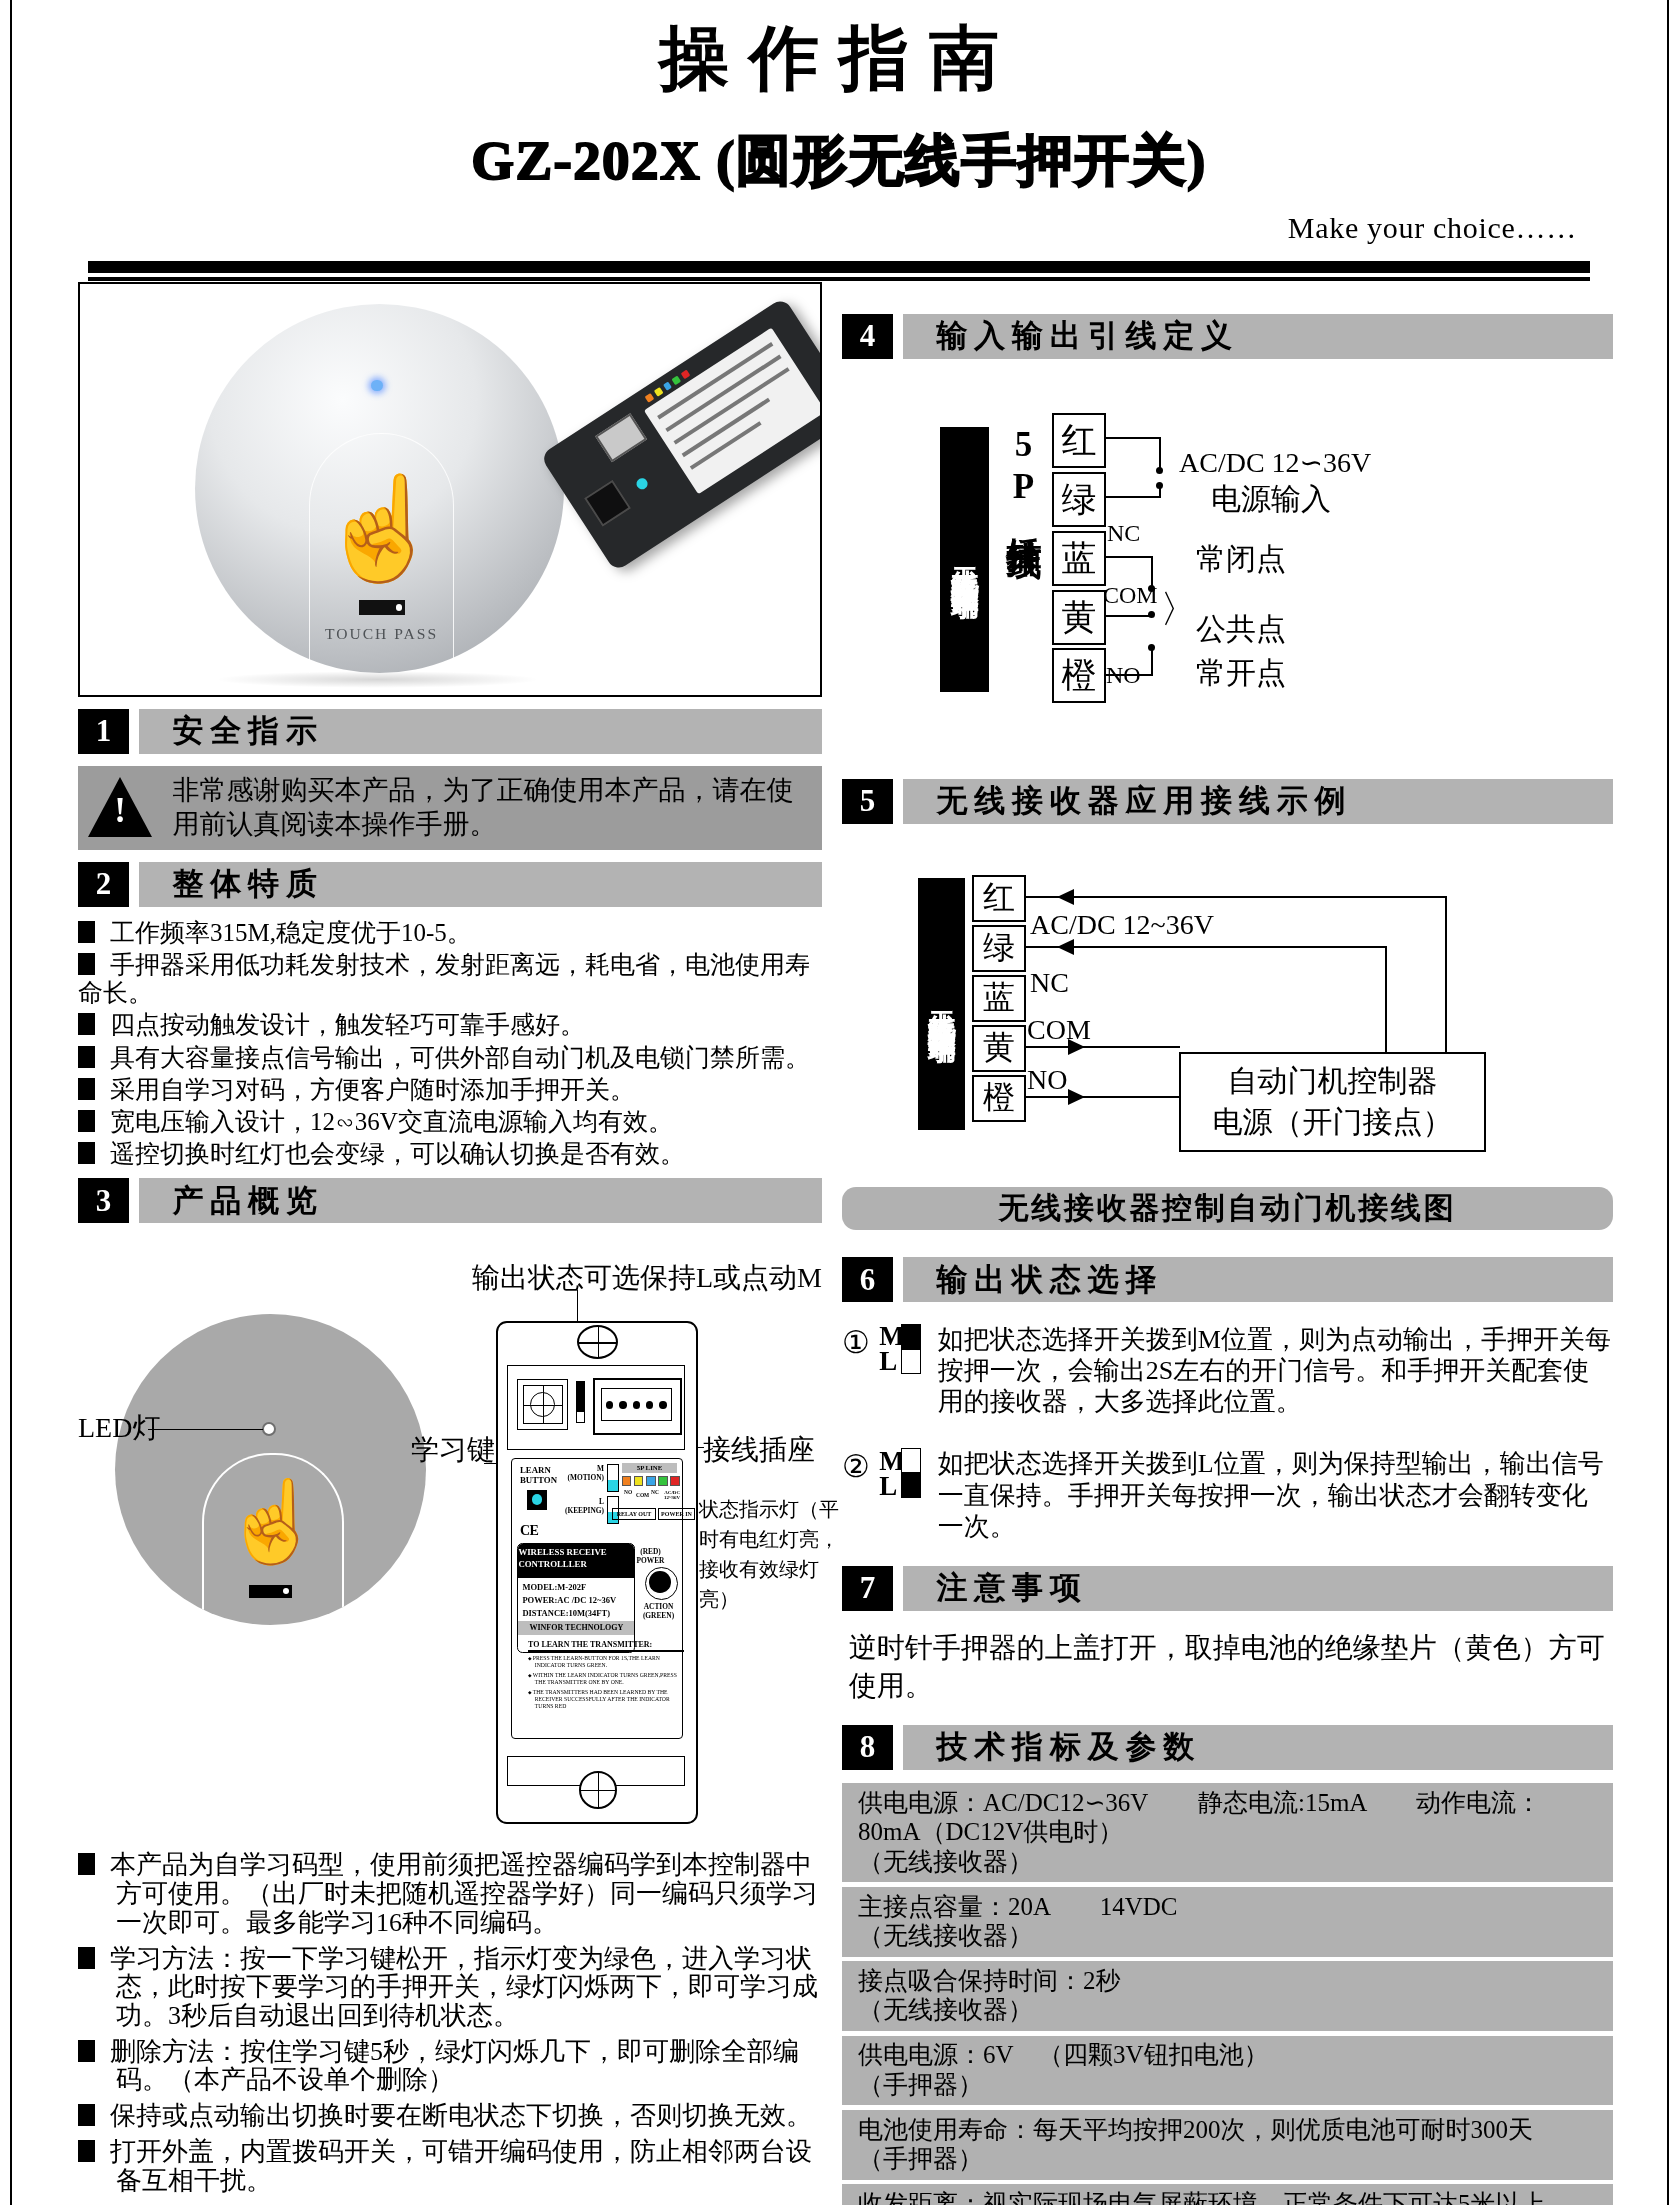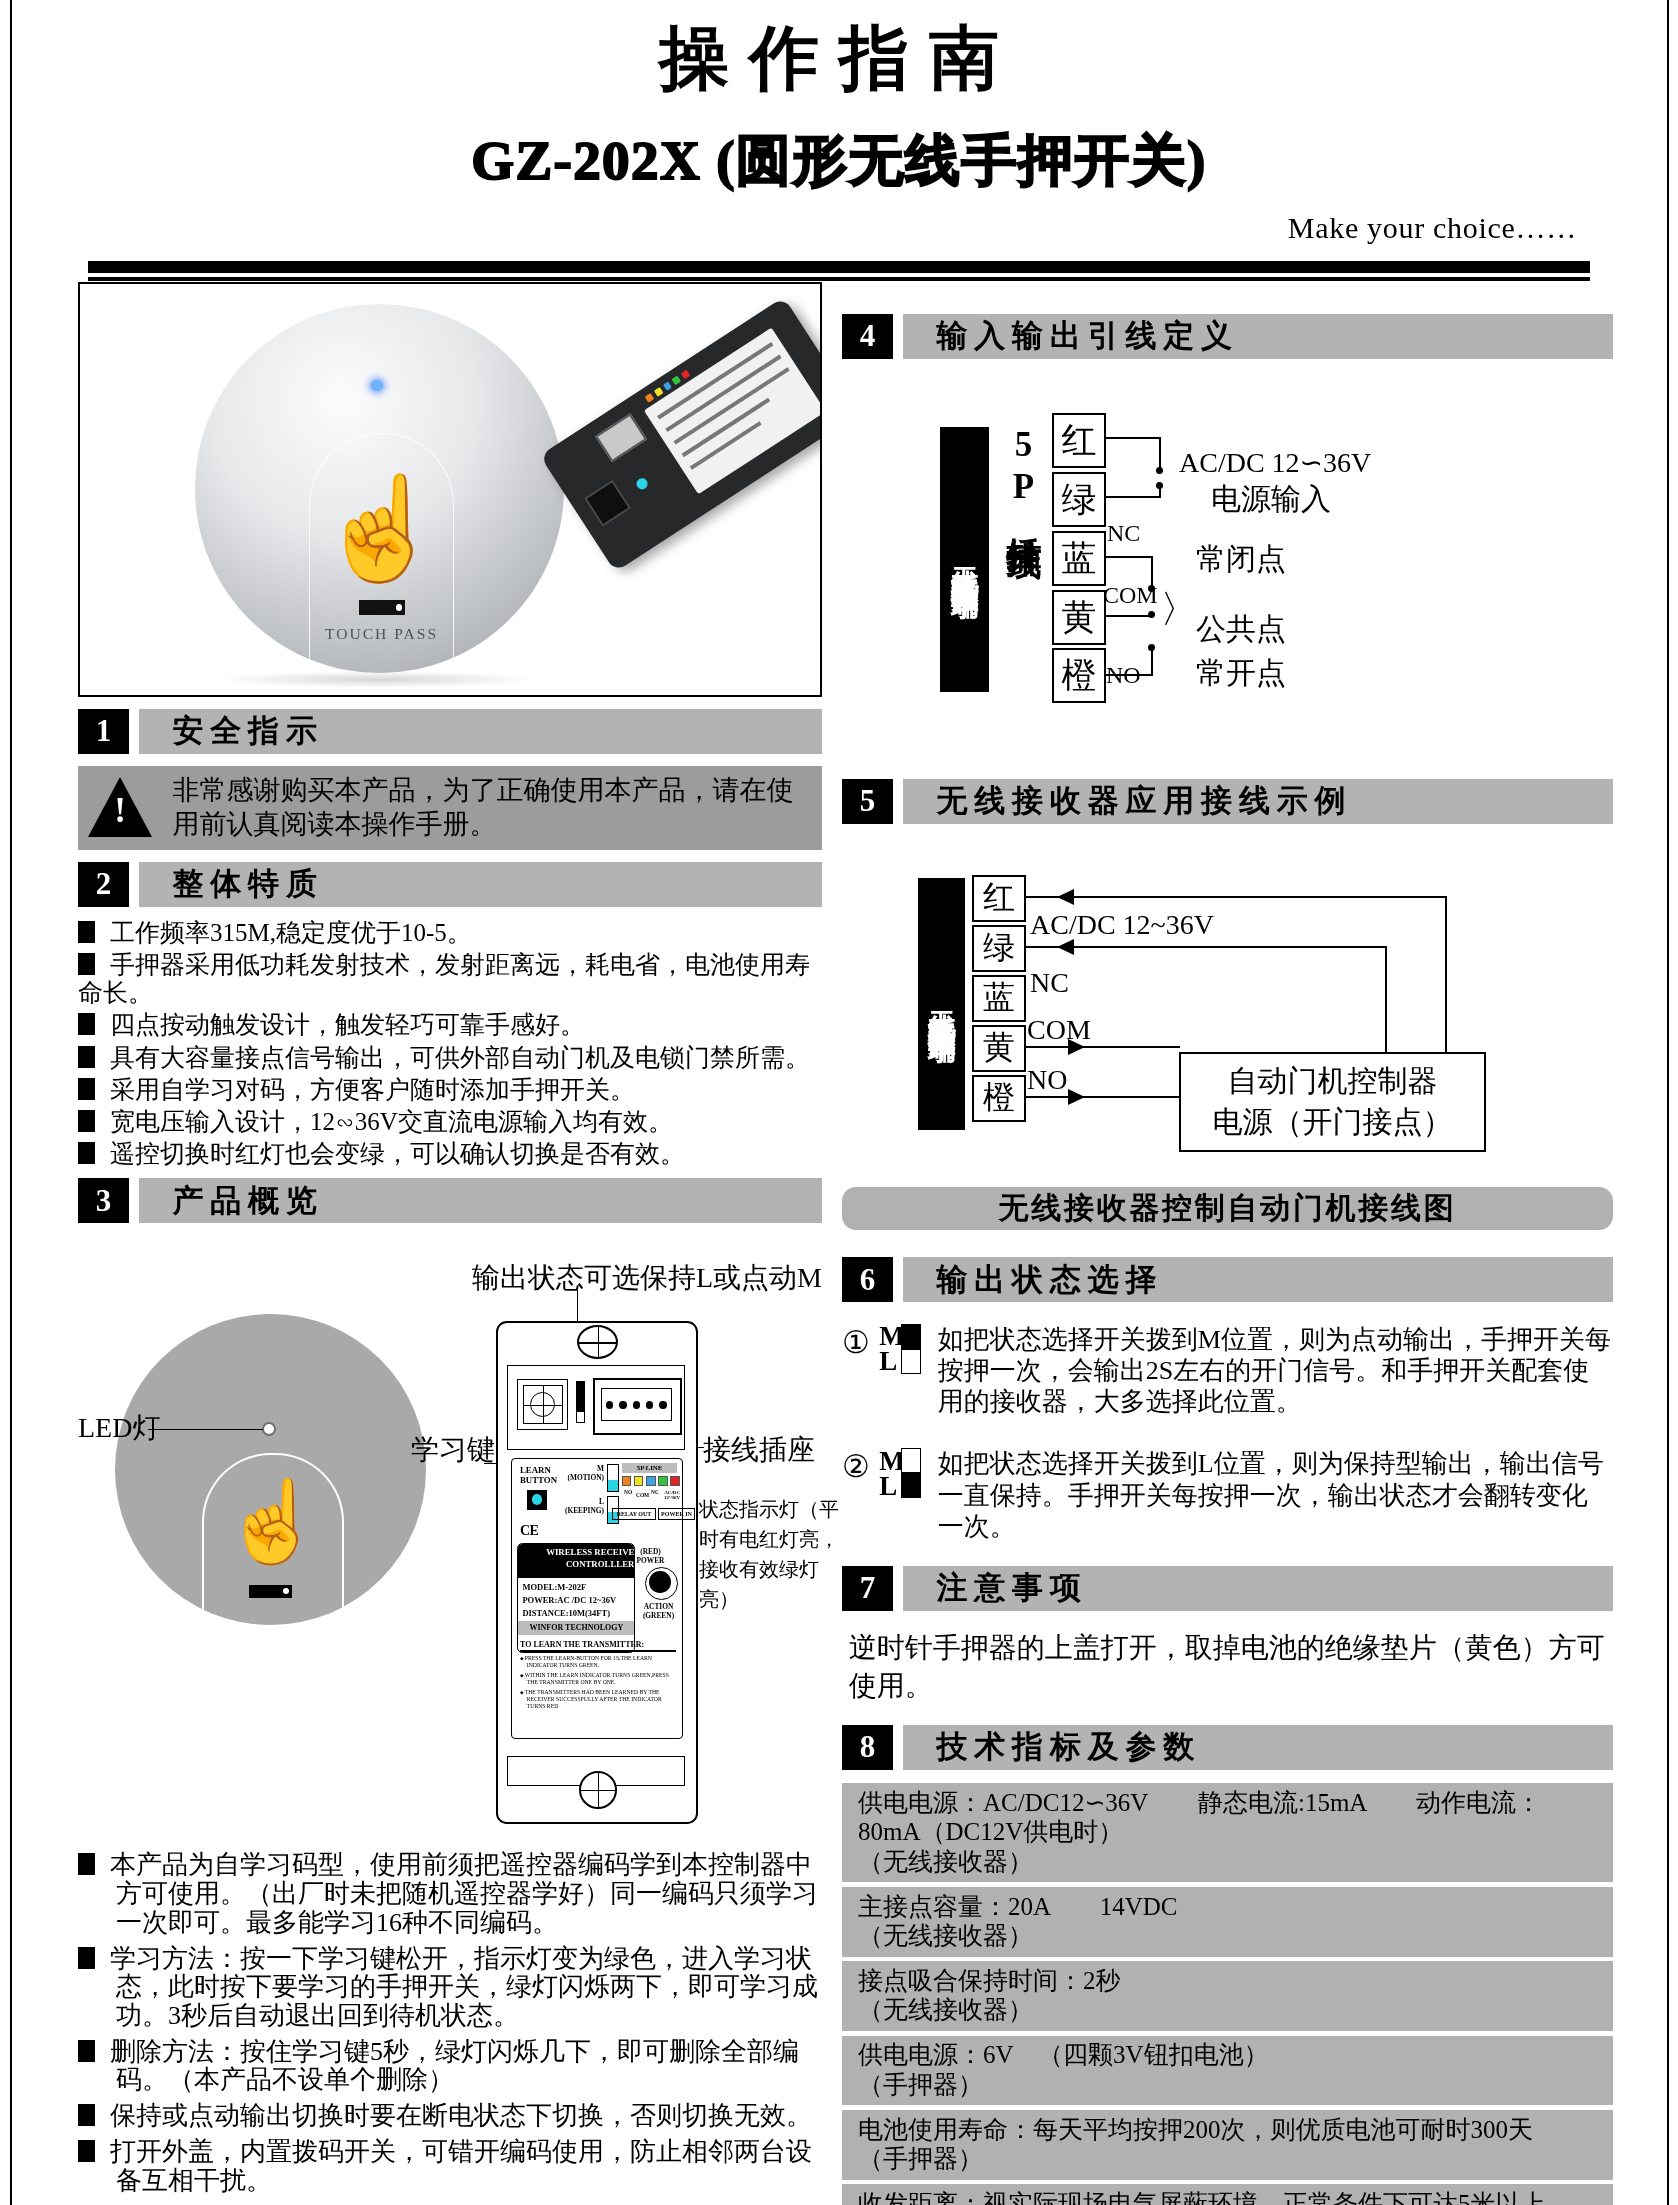--- a/index.html
+++ b/index.html
@@ -99,26 +99,26 @@
   .lbtn{position:absolute;left:15px;top:31px;width:20px;height:20px;background:#000;}
   .lbtn i{position:absolute;left:4.7px;top:4.7px;width:10.8px;height:10.8px;border-radius:50%;background:#2ad4e4;}
   .sw{position:absolute;width:10px;height:26px;border:1.4px solid #000;}
   .sw i{position:absolute;left:0;right:0;bottom:0;height:10.8px;background:#2ad4e4;}
   .fivebar{position:absolute;left:110px;top:4px;width:55px;height:10px;background:#bdbdbd;font-size:6.8px;font-weight:bold;
            display:flex;align-items:center;justify-content:center;}
   .ledrow{position:absolute;left:110px;top:17.6px;display:flex;gap:2.7px;}
   .ledrow b{width:7.4px;height:7.4px;border:0.7px solid #555;}
   .minibox{position:absolute;height:10px;border:1.4px solid #000;font-size:6px;font-weight:bold;display:flex;align-items:center;justify-content:center;}
   .lblbox{position:absolute;left:5.4px;top:84px;width:116px;height:108px;border:1.4px solid #000;border-radius:5.4px;overflow:hidden;}
-  .lblbox .h{background:#000;color:#fff;height:31px;font-size:8.8px;font-weight:bold;text-align:right;white-space:pre-line;padding-top:3.4px;line-height:1.35;}
+  .lblbox .h{background:#000;color:#fff;height:31px;font-size:8.8px;font-weight:bold;text-align:left;white-space:pre-line;padding-top:3.4px;line-height:1.35;}
   .lblbox .b{padding:3.4px 4px 1.4px;font-size:8.5px;font-weight:bold;line-height:1.5;}
   .lblbox .f{background:#bdbdbd;height:14px;font-size:8px;font-weight:bold;text-align:center;line-height:14px;}
   .ind{position:absolute;left:133px;top:108px;width:31px;height:31px;border:1.4px solid #000;border-radius:50%;}
   .ind i{position:absolute;left:3.4px;top:3.4px;width:21.6px;height:21.6px;border-radius:50%;background:#000;}
-  .tolearn{position:absolute;left:8px;top:181px;width:156px;}
+  .tolearn{position:absolute;left:16px;top:181px;width:156px;}
   .tolearn .tt{font-size:8px;font-weight:bold;border-bottom:2.7px double #000;padding-bottom:1.4px;}
   .tolearn ul{list-style:none;margin:3.4px 0 0;padding:0;}
   .tolearn li{font-size:5.7px;line-height:1.25;margin-bottom:2.7px;padding-left:6.8px;text-indent:-6.8px;}
   .tolearn li::before{content:"◆ ";font-size:4.7px;}
   .bband{position:absolute;left:8.8px;top:433px;width:176px;height:28px;border:1.4px solid #000;}
 
   
   .wiring{position:relative;}
   .w4{margin-top:27px;height:379px;}
   .w5{margin-top:24px;height:318px;}

